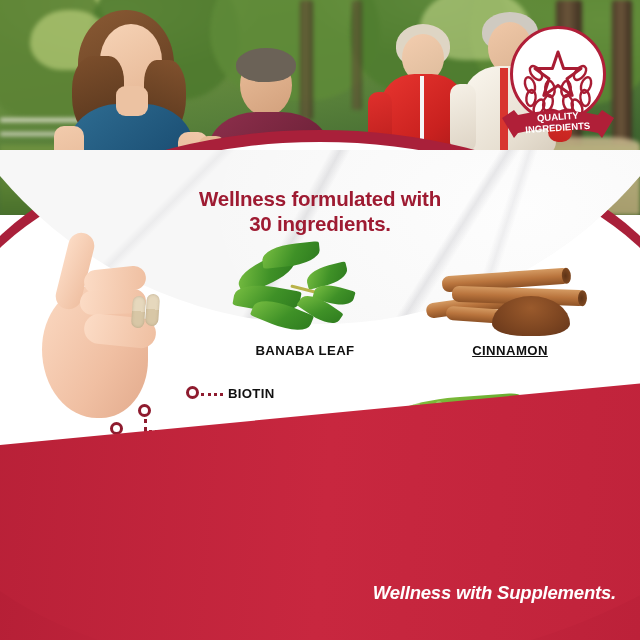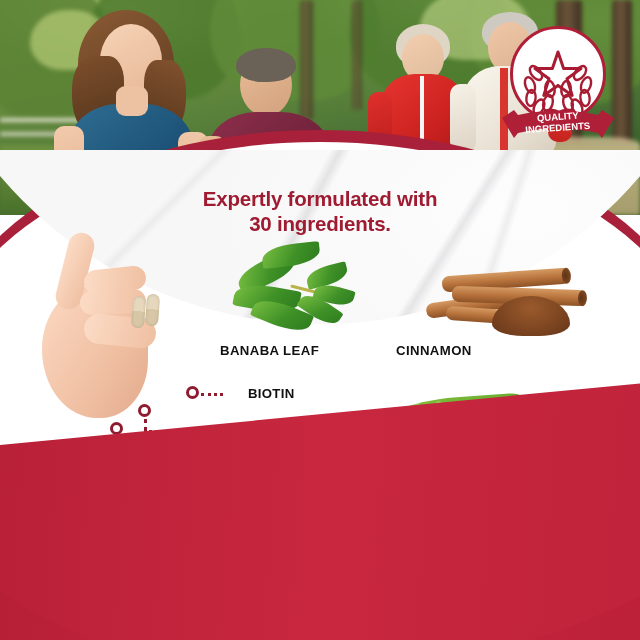--- a/index.html
+++ b/index.html
@@ -47,21 +47,21 @@
       radial-gradient(ellipse 320px 200px at 520px 60px,#fdfdfd,rgba(253,253,253,0)),
       #f7f7f7;
     clip-path:ellipse(420px 420px at 320px -246px);}
 
   
   .headline{position:absolute;left:0;top:186px;width:640px;text-align:center;
      color:#9E1B32;font-weight:bold;font-size:20.5px;line-height:25px;letter-spacing:-.2px;}
 
   
   .ing-cap{position:absolute;font-weight:bold;font-size:13.2px;color:#111;letter-spacing:.4px;
-           text-align:left;}
+           text-align:center;}
 
   
   .leafgrp{position:absolute;left:232px;top:242px;width:140px;height:96px;}
   .leaf{position:absolute;background:linear-gradient(120deg,#7cc143,#3f9127 55%,#2d7a1e);
         border-radius:60% 8% 60% 8%;}
   .stem{position:absolute;background:#b9b34a;border-radius:2px;}
 
   
   .cinn{position:absolute;left:416px;top:258px;width:172px;height:84px;}
   .stick{position:absolute;border-radius:7px;
@@ -93,21 +93,21 @@
   .capsule{position:absolute;width:13px;height:32px;border-radius:7px;
      background:linear-gradient(180deg,#e6d8bd 0 48%,#d8c7a6 48% 100%);
      box-shadow:inset 0 0 3px rgba(120,100,70,.35);}
 
   
   .dot-h{position:absolute;height:0;border-top:3px dotted #8E1B2E;}
   .dot-v{position:absolute;width:0;border-left:3px dotted #8E1B2E;}
   .node{position:absolute;width:13px;height:13px;border:3px solid #8E1B2E;border-radius:50%;
         background:#fff;box-sizing:border-box;}
   .ing-label{position:absolute;font-weight:bold;font-size:13.2px;color:#111;letter-spacing:.3px;
-             white-space:nowrap;margin-left:20px;}
+             white-space:nowrap;}
 
   
   .badge{position:absolute;left:500px;top:26px;width:116px;height:124px;}
   .badge-disc{position:absolute;left:10px;top:0;width:96px;height:96px;border-radius:50%;
               background:#fff;border:3px solid #B01F38;box-sizing:border-box;}
   .ribbon{position:absolute;left:0;top:78px;width:116px;height:40px;}
 
   
   .footer{position:absolute;left:0;bottom:0;width:640px;height:110px;
      background:linear-gradient(100deg,#b51f36,#c8273f 45%,#bc2139);}
@@ -215,21 +215,21 @@
     </svg>
     <svg class="ribbon" viewBox="0 0 116 40">
       <path d="M2,14 L14,6 L22,16 L94,16 L102,6 L114,14 L102,34 L94,24 L22,24 L14,34 Z" fill="#B01F38"></path>
       <path d="M18,11 Q58,2 98,11 L98,29 Q58,20 18,29 Z" fill="#B01F38"></path>
       <text x="58" y="16" text-anchor="middle" fill="#fff" font-size="9.5" font-weight="bold" font-family="Liberation Sans, sans-serif" transform="rotate(-4 58 16)">QUALITY</text>
       <text x="58" y="27" text-anchor="middle" fill="#fff" font-size="9.5" font-weight="bold" font-family="Liberation Sans, sans-serif" transform="rotate(-4 58 27)">INGREDIENTS</text>
     </svg>
   </div>
 
   <div class="headline">
-    <div>Expertly formulated with</div>
+    <div>Wellness formulated with</div>
     <div>30 ingredients.</div>
   </div>
 
   <div class="leafgrp">
     <div class="stem" style="left:58px;top:48px;width:46px;height:2.5px;transform:rotate(14deg);"></div>
     <div class="leaf" style="left:4px;top:18px;width:62px;height:24px;transform:rotate(-22deg);"></div>
     <div class="leaf" style="left:30px;top:2px;width:58px;height:22px;transform:rotate(-6deg);"></div>
     <div class="leaf" style="left:2px;top:44px;width:66px;height:25px;transform:rotate(10deg);"></div>
     <div class="leaf" style="left:20px;top:62px;width:60px;height:23px;transform:rotate(22deg);"></div>
     <div class="leaf" style="left:74px;top:24px;width:42px;height:19px;transform:rotate(-14deg);"></div>
@@ -246,21 +246,21 @@
         <span class="cap"></span>
       </div>
     <div class="stick" style="left:36px;top:30px;width:134px;height:16px;transform:rotate(2deg);">
         <span class="cap"></span>
       </div>
     <div class="stick" style="left:30px;top:50px;width:64px;height:14px;transform:rotate(4deg);">
         <span class="cap"></span>
       </div>
     <div class="powder" style="left:76px;top:38px;width:78px;height:40px;"></div>
   </div>
-  <div class="ing-cap" style="left:396px;top:343px;width:164px;">CINNAMON</div>
+  <div class="ing-cap" style="left:428px;top:343px;width:164px;text-decoration:underline;">CINNAMON</div>
 
   <div class="melon">
     <div class="stem" style="left:0px;top:44px;width:20px;height:2.5px;background:#8fbe4a;transform:rotate(14deg);"></div>
     <div class="stem" style="left:150px;top:18px;width:26px;height:2.5px;background:#8fbe4a;transform:rotate(-22deg);"></div>
     <div class="melonbody"></div>
     <div class="meloncut"></div>
     <div class="seed" style="left:46px;top:34px;transform:rotate(18deg);"></div>
     <div class="seed" style="left:58px;top:32px;transform:rotate(-14deg);"></div>
     <div class="seed" style="left:70px;top:36px;transform:rotate(22deg);"></div>
     <div class="seed" style="left:84px;top:33px;transform:rotate(-18deg);"></div>
@@ -307,14 +307,15 @@
   <div class="ing-label" style="left:228px;top:491px;">VITAMIN C</div>
 
   <div class="node" style="left:54px;top:460px;"></div>
   <div class="dot-v" style="left:60px;top:475px;height:57px;"></div>
   <div class="dot-h" style="left:60px;top:530.5px;width:163px;"></div>
   <div class="ing-label" style="left:228px;top:524px;">VITAMIN E</div>
 
   <div class="footer">
     <div class="fcurve"></div>
   </div>
+  <div class="tagline">Wellness with Supplements.</div>
 
 </div>
 
 </body></html>

